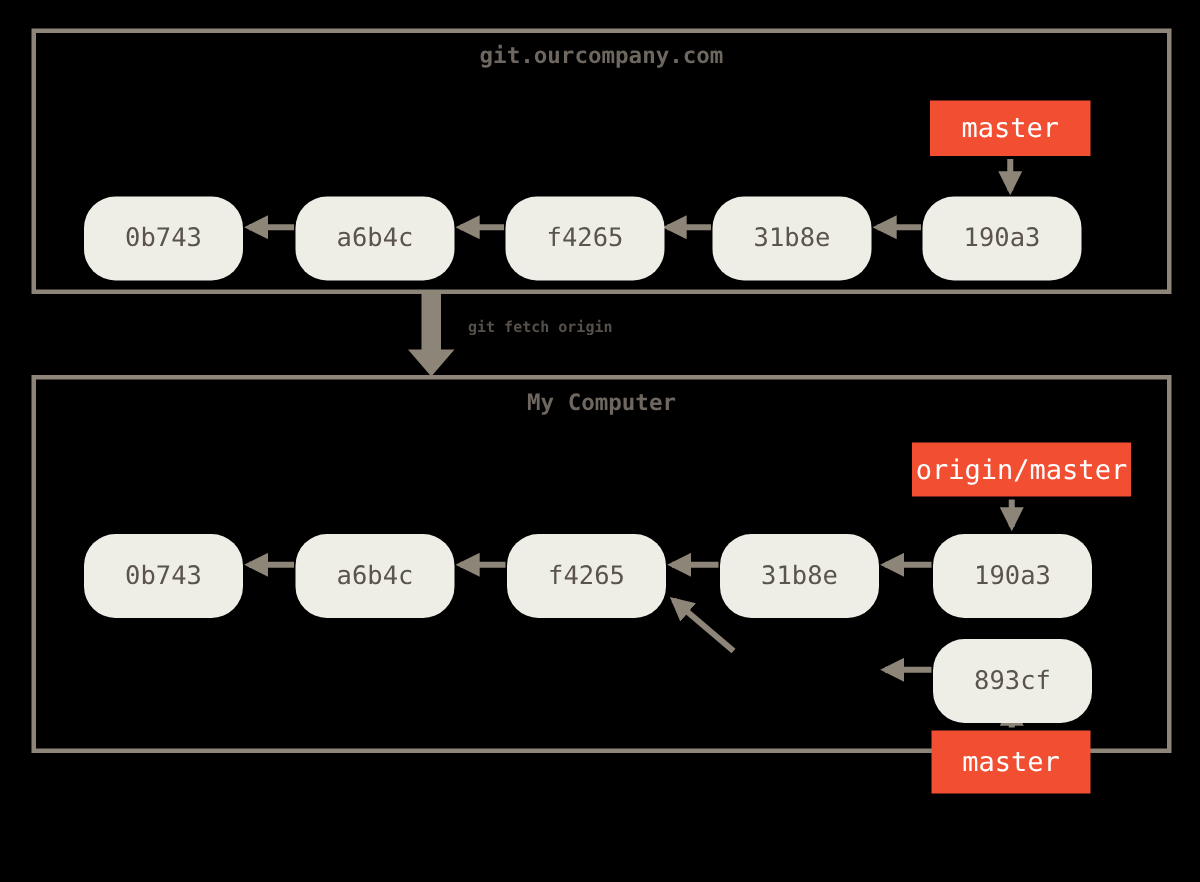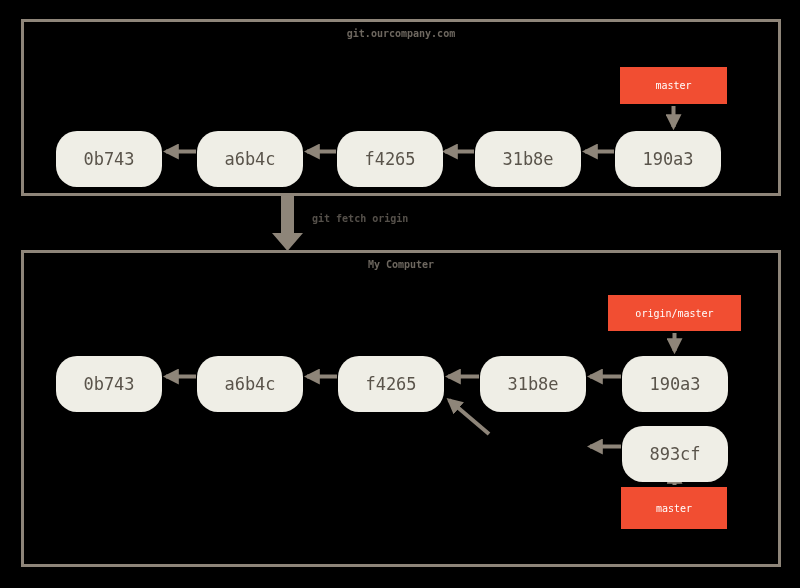--- a/index.html
+++ b/index.html
@@ -27,39 +27,39 @@
   .box {
     position: absolute;
     border: 3px solid var(--box_border, #8e8579);
     box-sizing: border-box;
     background: transparent;
   }
   .box-title {
     position: absolute;
     left: 0; right: 0; top: 6px;
     text-align: center;
-    font-size: 10px;
+    font-size: 15px;
     font-weight: bold;
     color: var(--title_text, #6d675f);
   }
   .node {
     position: absolute;
     width: 106px; height: 56px;
     background: var(--node_fill, #efeee6);
     border-radius: 21px;
     display: flex; align-items: center; justify-content: center;
     font-size: 17px;
     color: var(--node_text, #5a544b);
   }
   .branch-label {
     position: absolute;
     background: var(--label_fill, #f14e32);
     color: var(--label_text, #ffffff);
     display: flex; align-items: center; justify-content: center;
-    font-size: 10px;
+    font-size: 18px;
   }
   .fetch-command {
     position: absolute;
     left: 312px; top: 213px;
     font-size: 10px;
     font-weight: bold;
     color: var(--command_text, #55504a);
   }
 </style>
 </head>
@@ -103,25 +103,25 @@
   <div class="branch-label" style="left:620px; top:67px; width:107px; height:37px;">master</div>
 
   <div class="node" style="left:56px;  top:131px;">0b743</div>
   <div class="node" style="left:197px; top:131px;">a6b4c</div>
   <div class="node" style="left:337px; top:131px;">f4265</div>
   <div class="node" style="left:475px; top:131px;">31b8e</div>
   <div class="node" style="left:615px; top:131px;">190a3</div>
 
   <div class="fetch-command">git fetch origin</div>
 
-  <div class="box" style="left:21px; top:250px; width:760px; height:317px;">
+  <div class="box" style="left:21px; top:250px; width:760px; height:252px;">
     <div class="box-title">My Computer</div>
   </div>
 
-  <div class="branch-label" style="left:608px; top:295px; width:133px; height:36px;">origin/master</div>
+  <div class="branch-label" style="left:608px; top:295px; width:146px; height:36px;">origin/master</div>
 
   <div class="node" style="left:56px;  top:356px;">0b743</div>
   <div class="node" style="left:197px; top:356px;">a6b4c</div>
   <div class="node" style="left:338px; top:356px;">f4265</div>
   <div class="node" style="left:480px; top:356px;">31b8e</div>
   <div class="node" style="left:622px; top:356px;">190a3</div>
 
   <div class="node" style="left:622px; top:426px;">893cf</div>
 
   <div class="branch-label" style="left:621px; top:487px; width:106px; height:42px;">master</div>

